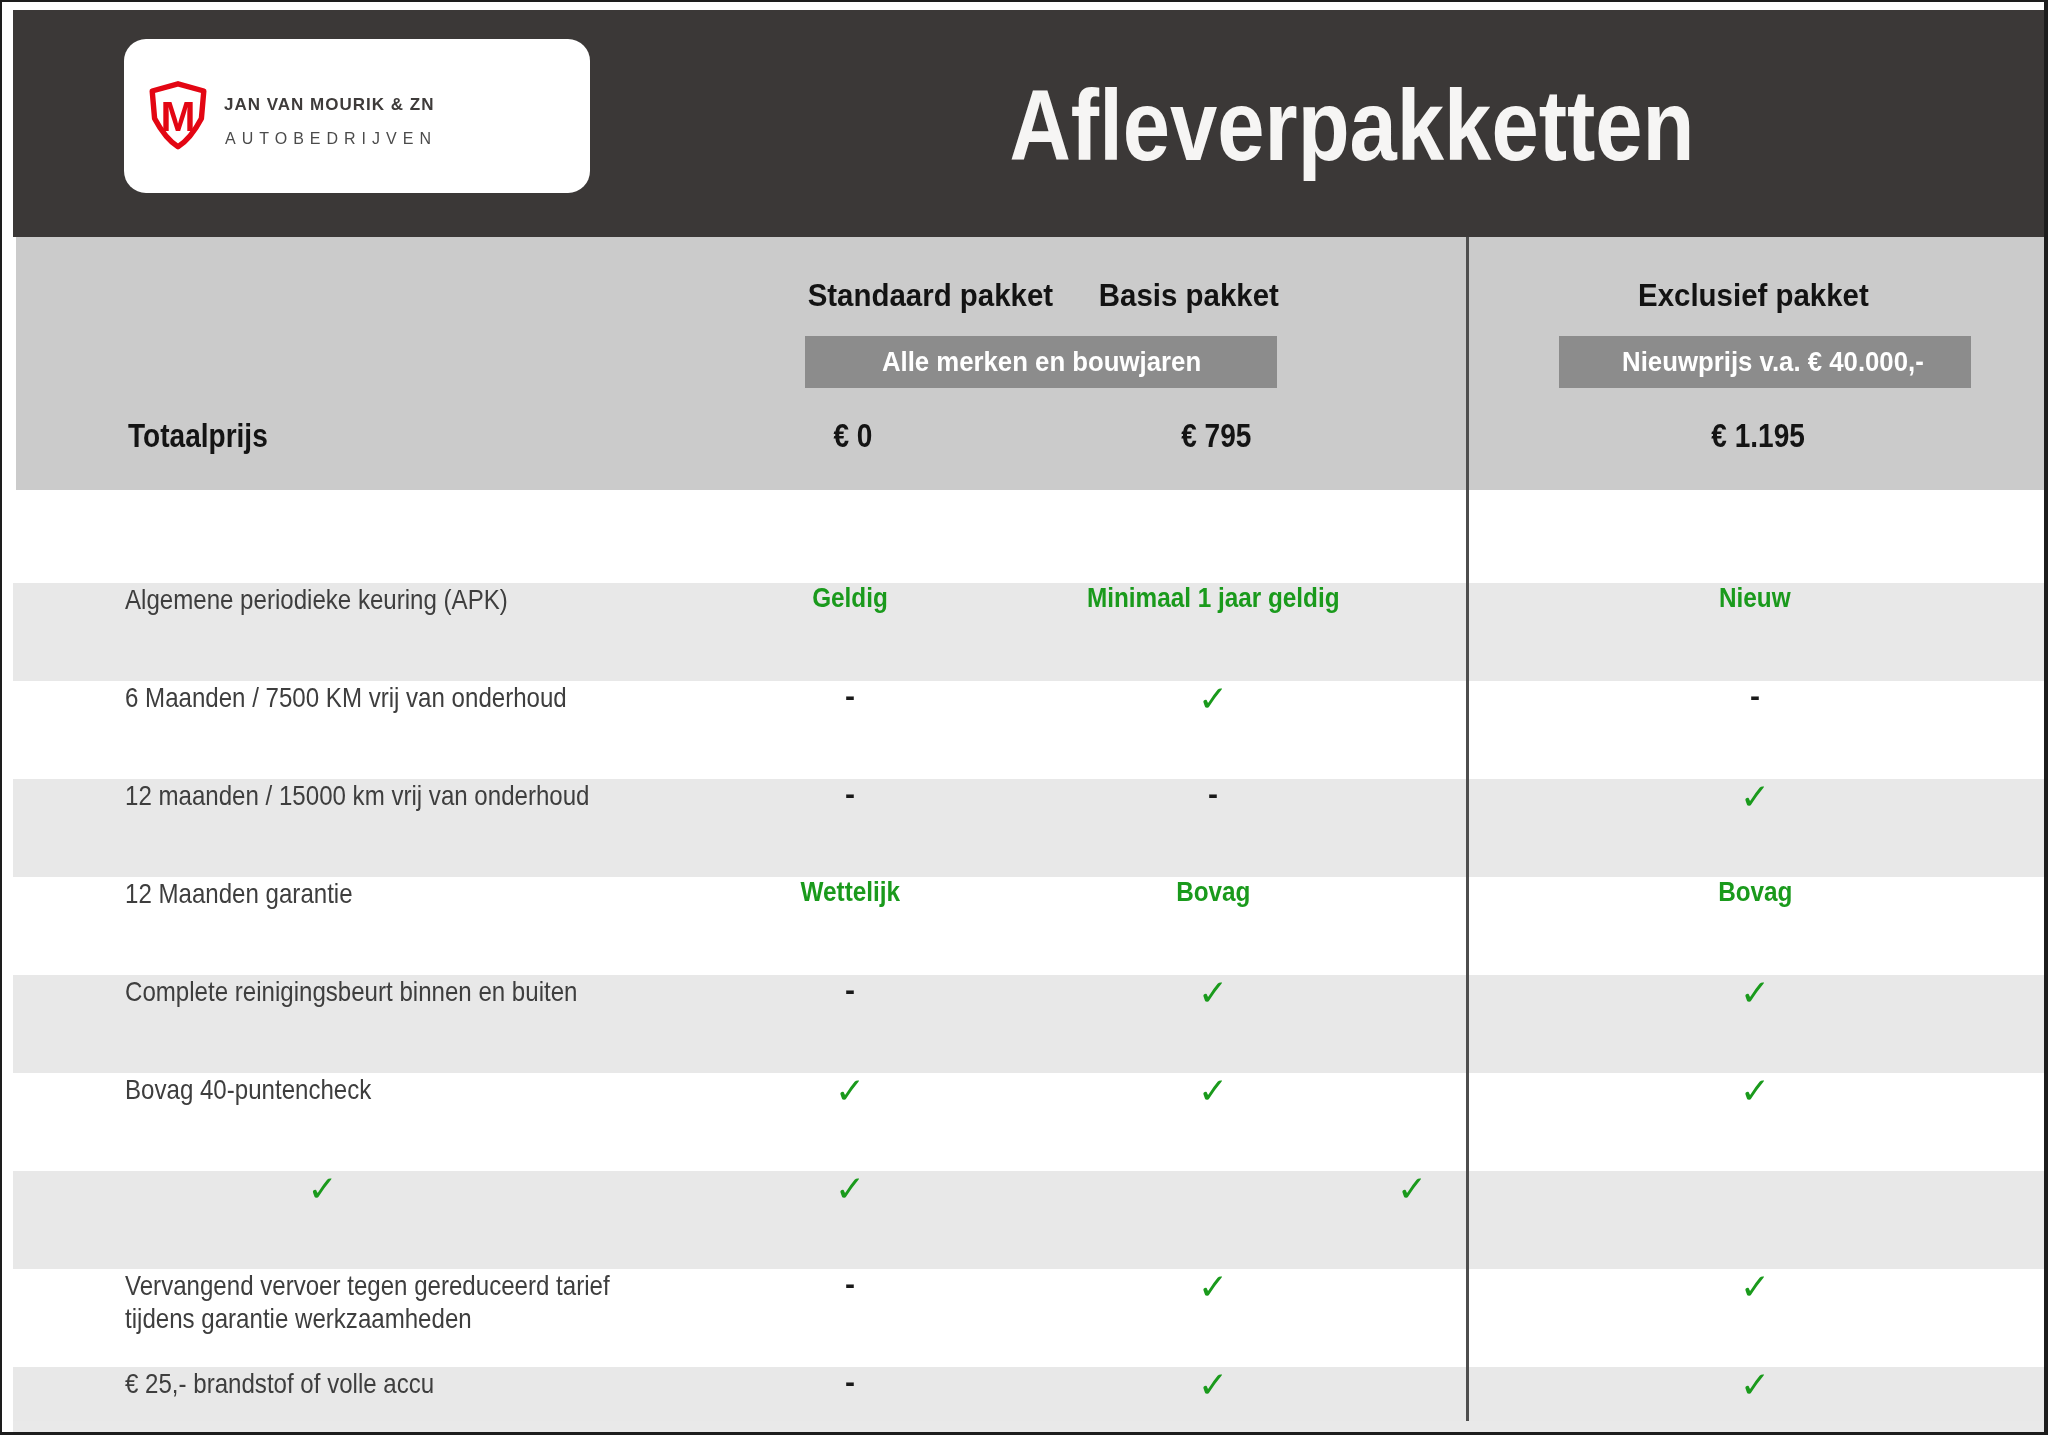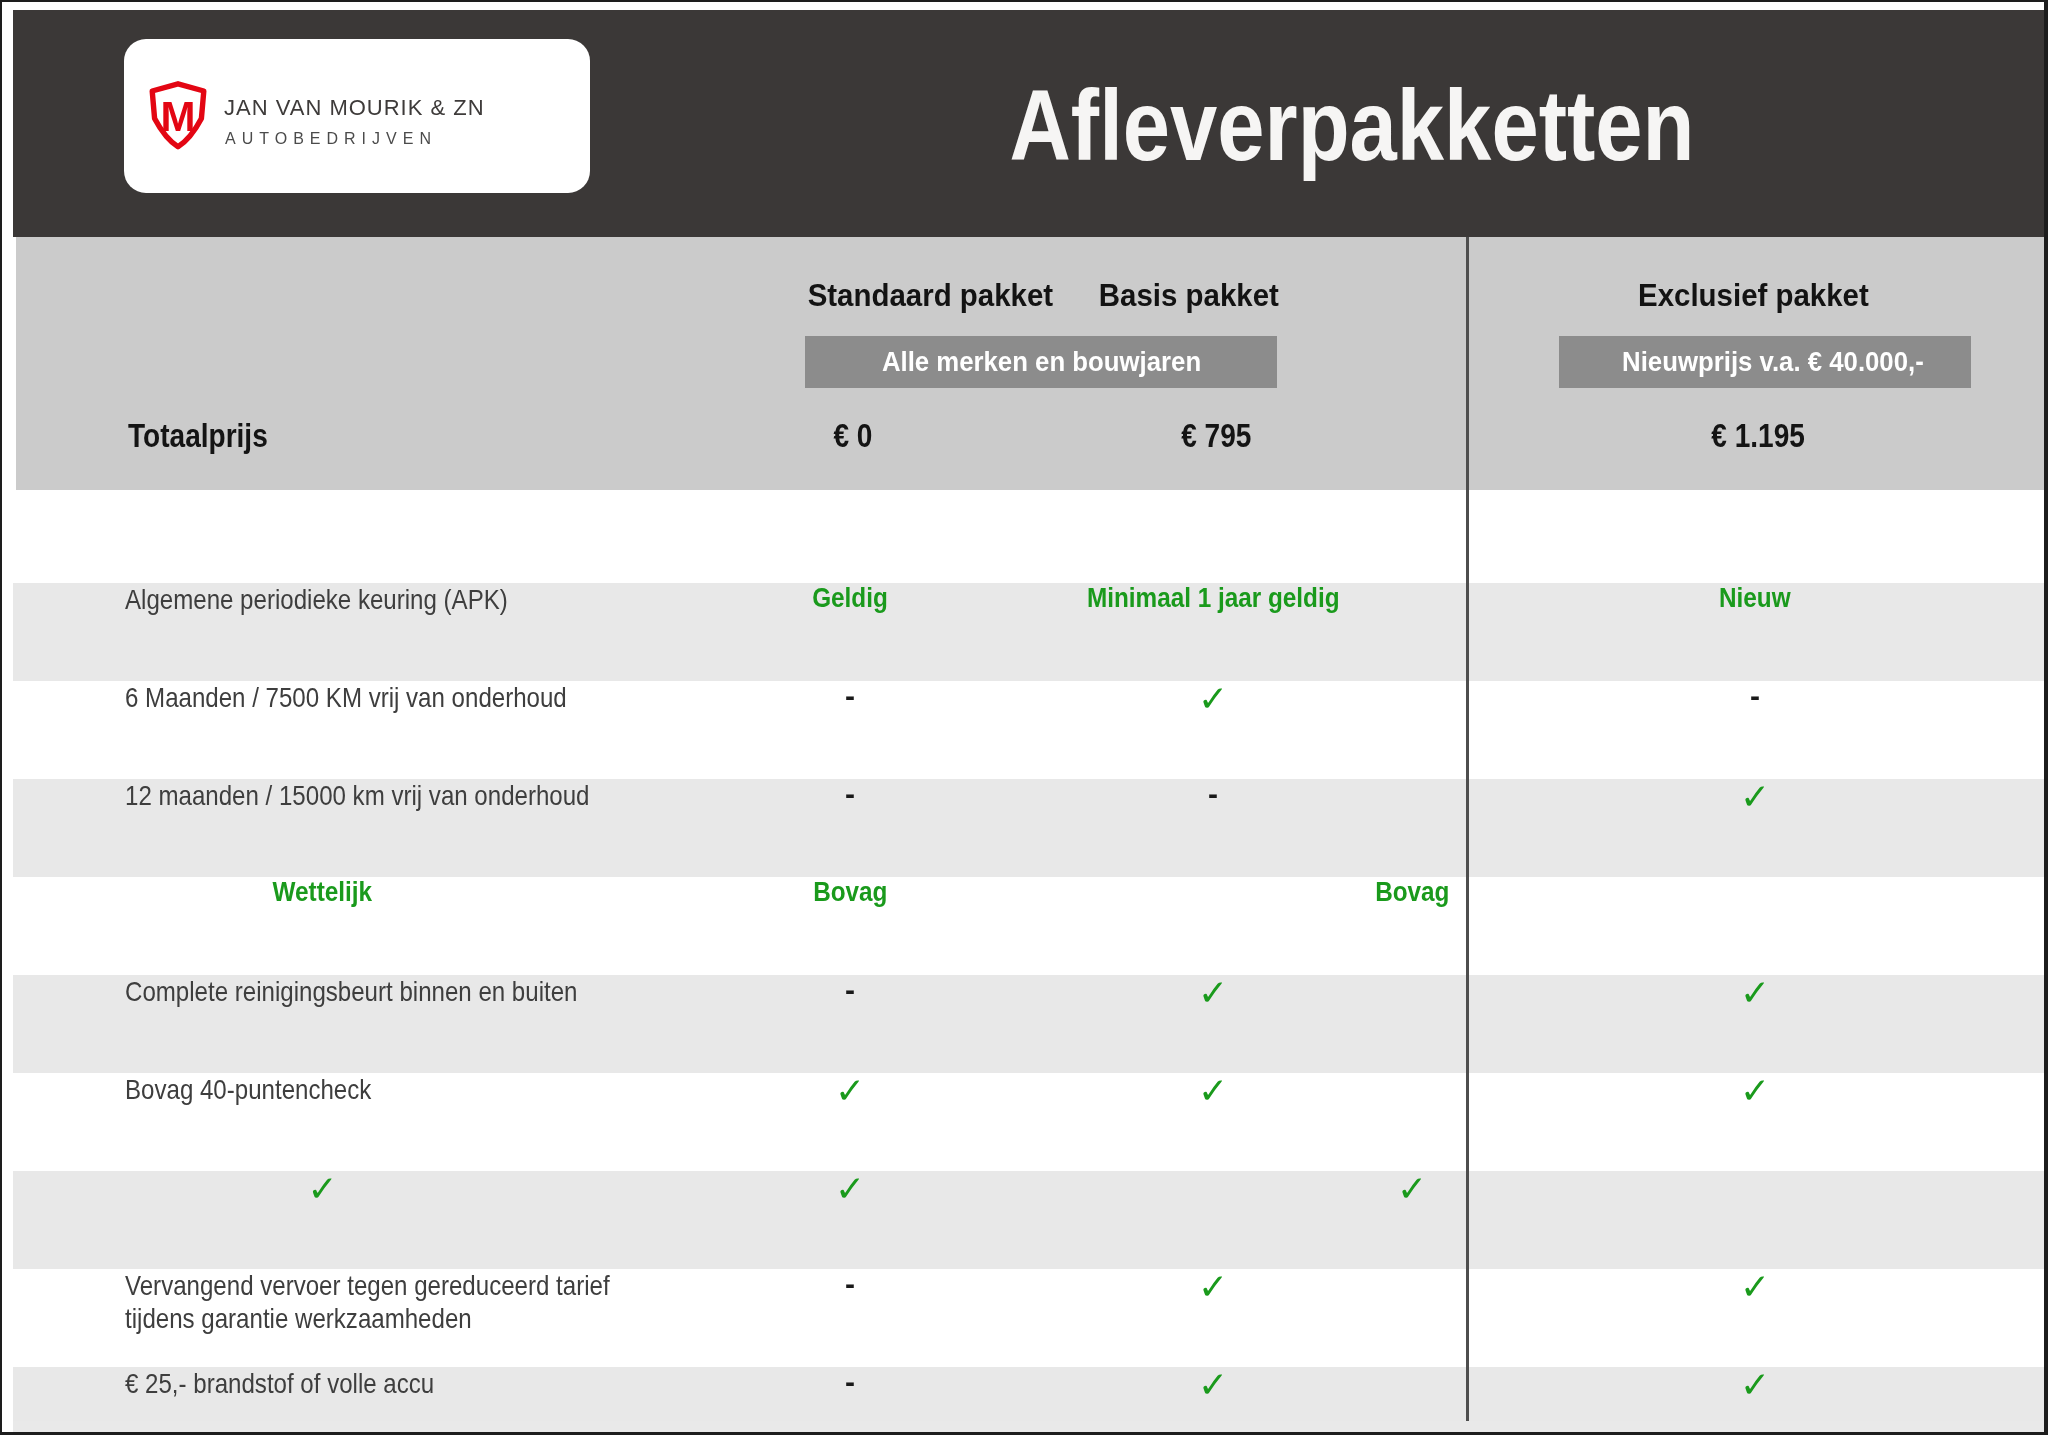--- a/index.html
+++ b/index.html
@@ -18,21 +18,21 @@
     position:absolute;left:11px;top:8px;width:2031px;height:227px;
     background:var(--header-bg,#3b3837);
   }
   .logo-card{
     position:absolute;left:111px;top:29px;width:466px;height:154px;
     background:#ffffff;border-radius:22px;
   }
   .shield{position:absolute;left:24px;top:40px;width:60px;height:72px;}
   .brand-name{
     position:absolute;left:100px;top:56px;
-    font-size:22px;font-weight:normal;color:#3e3b3a;letter-spacing:1px;white-space:nowrap;
+    font-size:17px;font-weight:bold;color:#3e3b3a;letter-spacing:1px;white-space:nowrap;
   }
   .brand-sub{
     position:absolute;left:101px;top:91px;
     font-size:16px;font-weight:500;color:#4b4b4b;letter-spacing:6px;white-space:nowrap;
   }
   .page-title{
     position:absolute;left:929px;top:60px;width:820px;height:110px;
     text-align:center;color:#f6f5f4;
     font-size:100px;font-weight:bold;line-height:110px;white-space:nowrap;
   }
@@ -189,20 +189,23 @@
         </div>
         <div class="cell">
           <span class="dash">-</span>
         </div>
         <div class="cell"></div>
         <div class="cell">
           <span class="check">✓</span>
         </div>
       </div>
       <div class="grid-row feature-row plain">
+        <div class="cell label-cell">
+          <span class="label-text">12 Maanden  garantie</span>
+        </div>
         <div class="cell">
           <span class="green-text">Wettelijk</span>
         </div>
         <div class="cell">
           <span class="green-text">Bovag</span>
         </div>
         <div class="cell"></div>
         <div class="cell">
           <span class="green-text">Bovag</span>
         </div>

